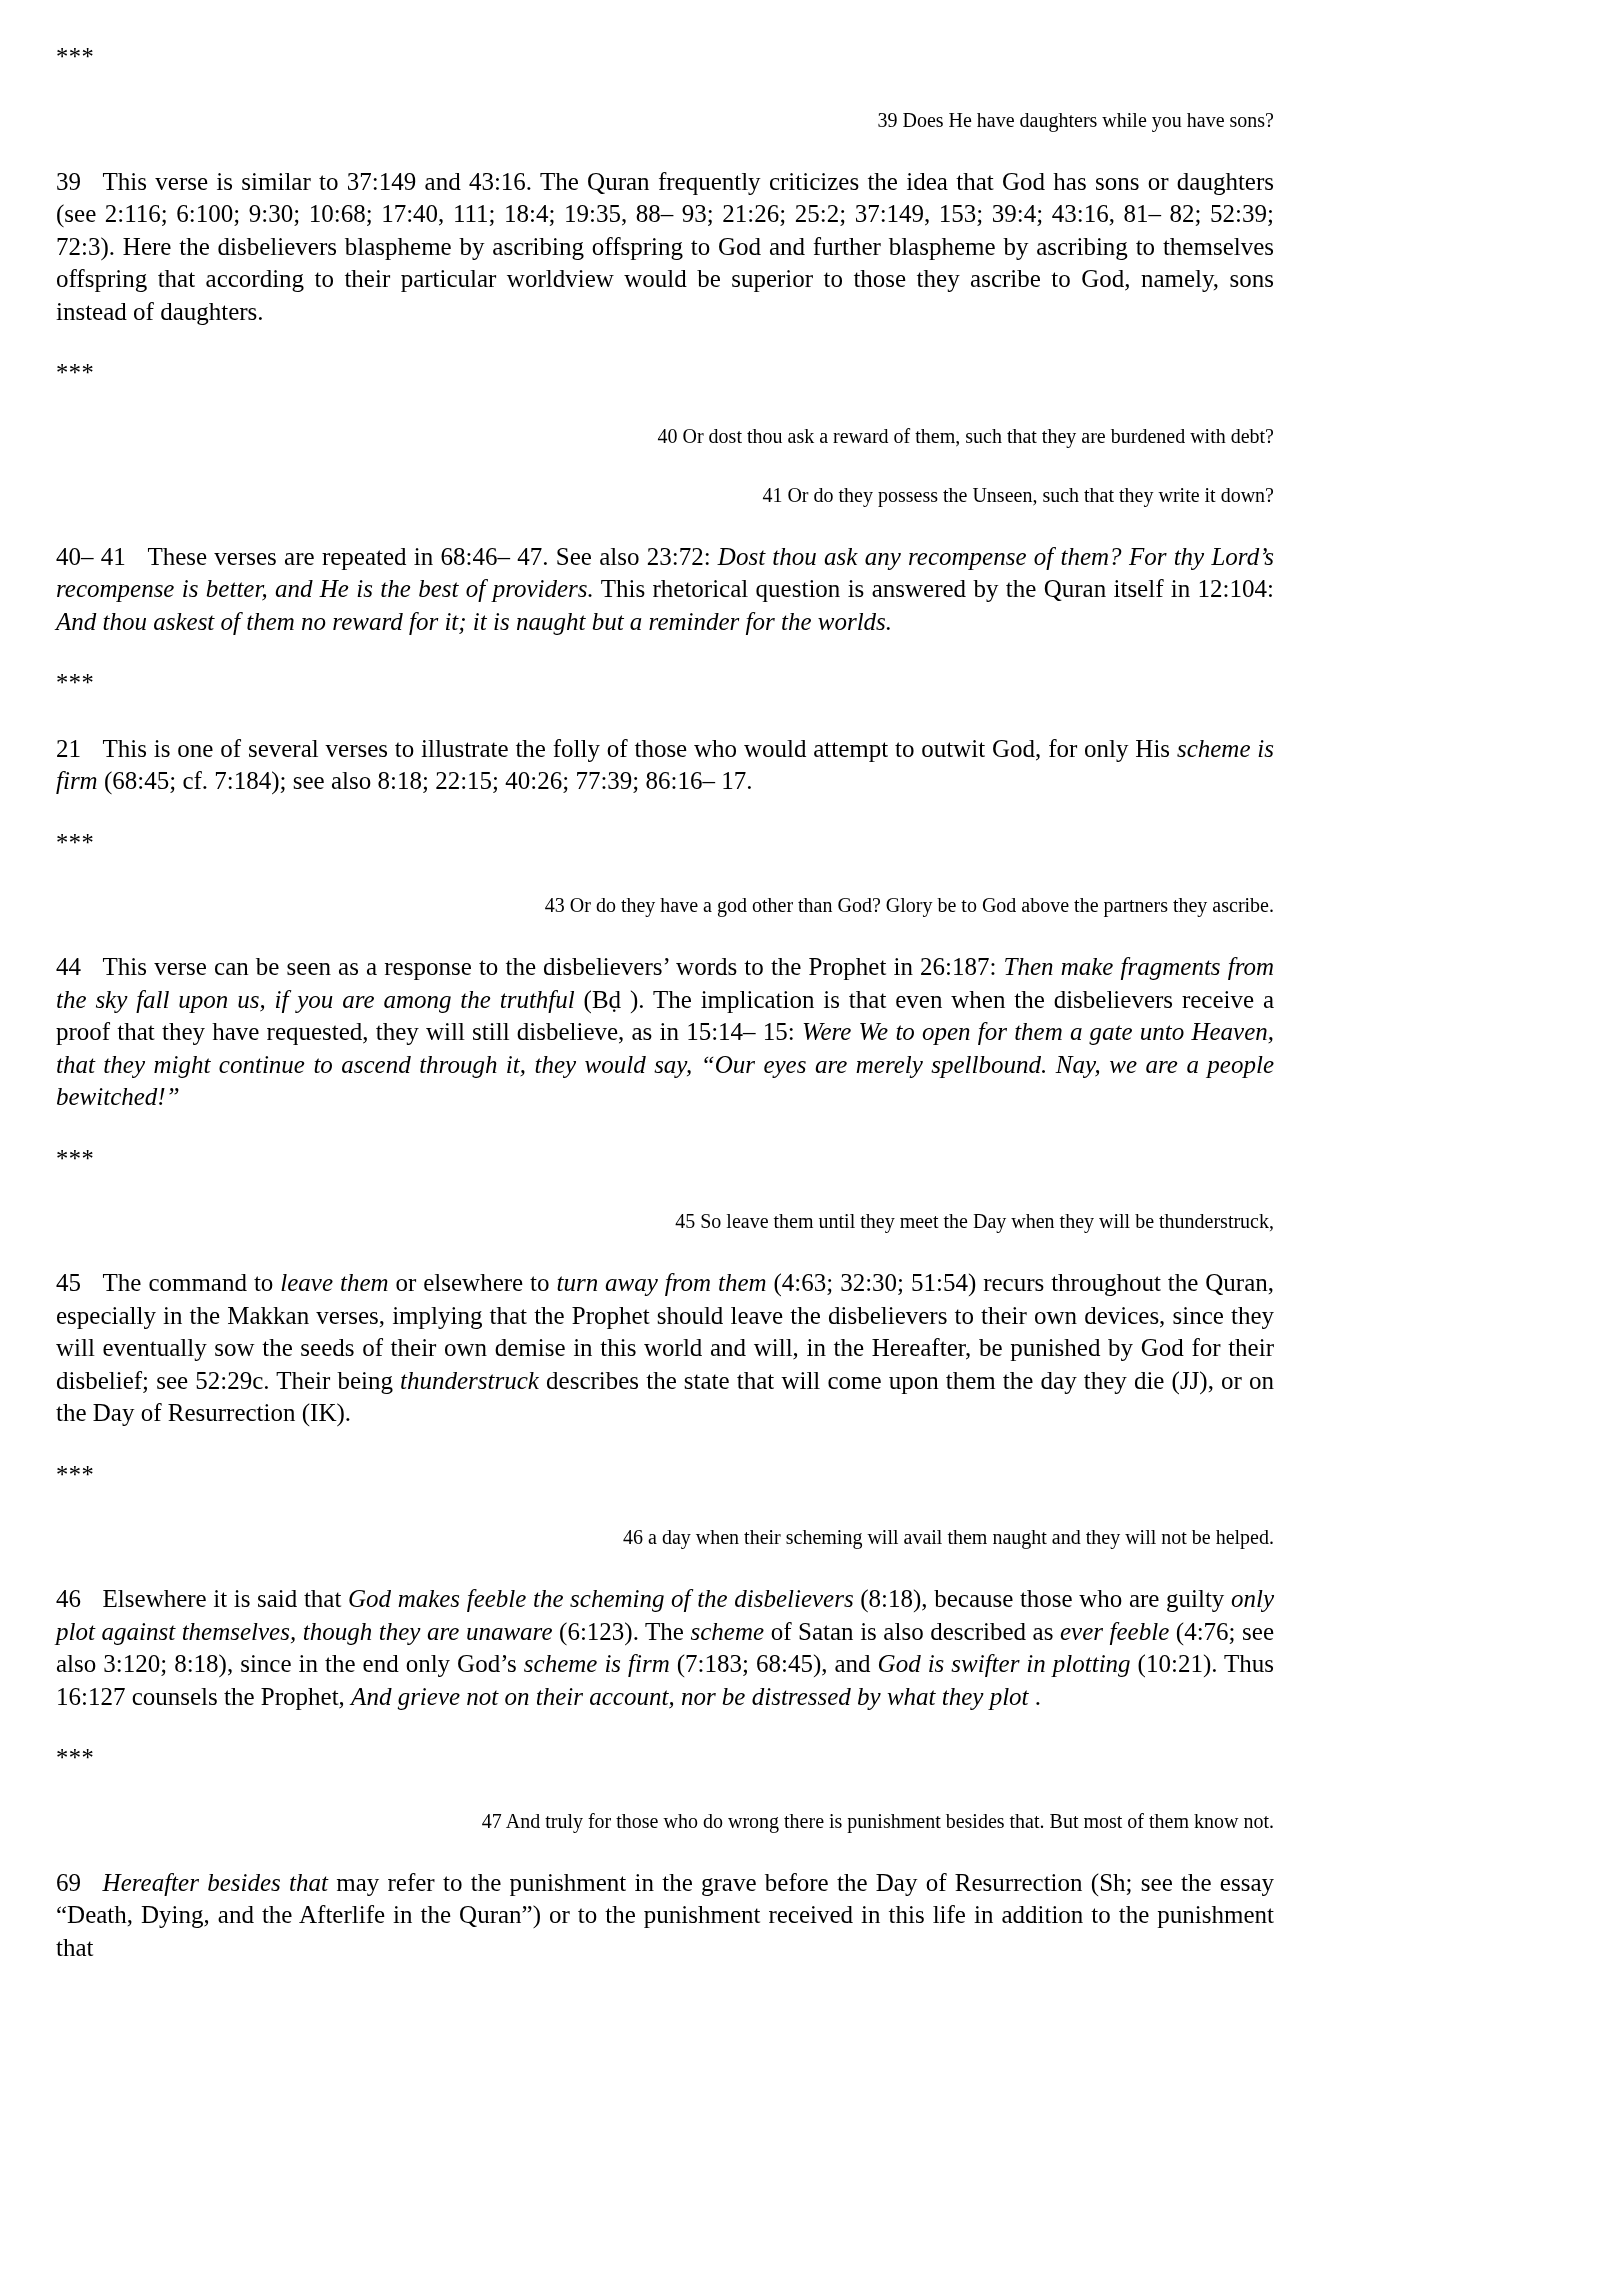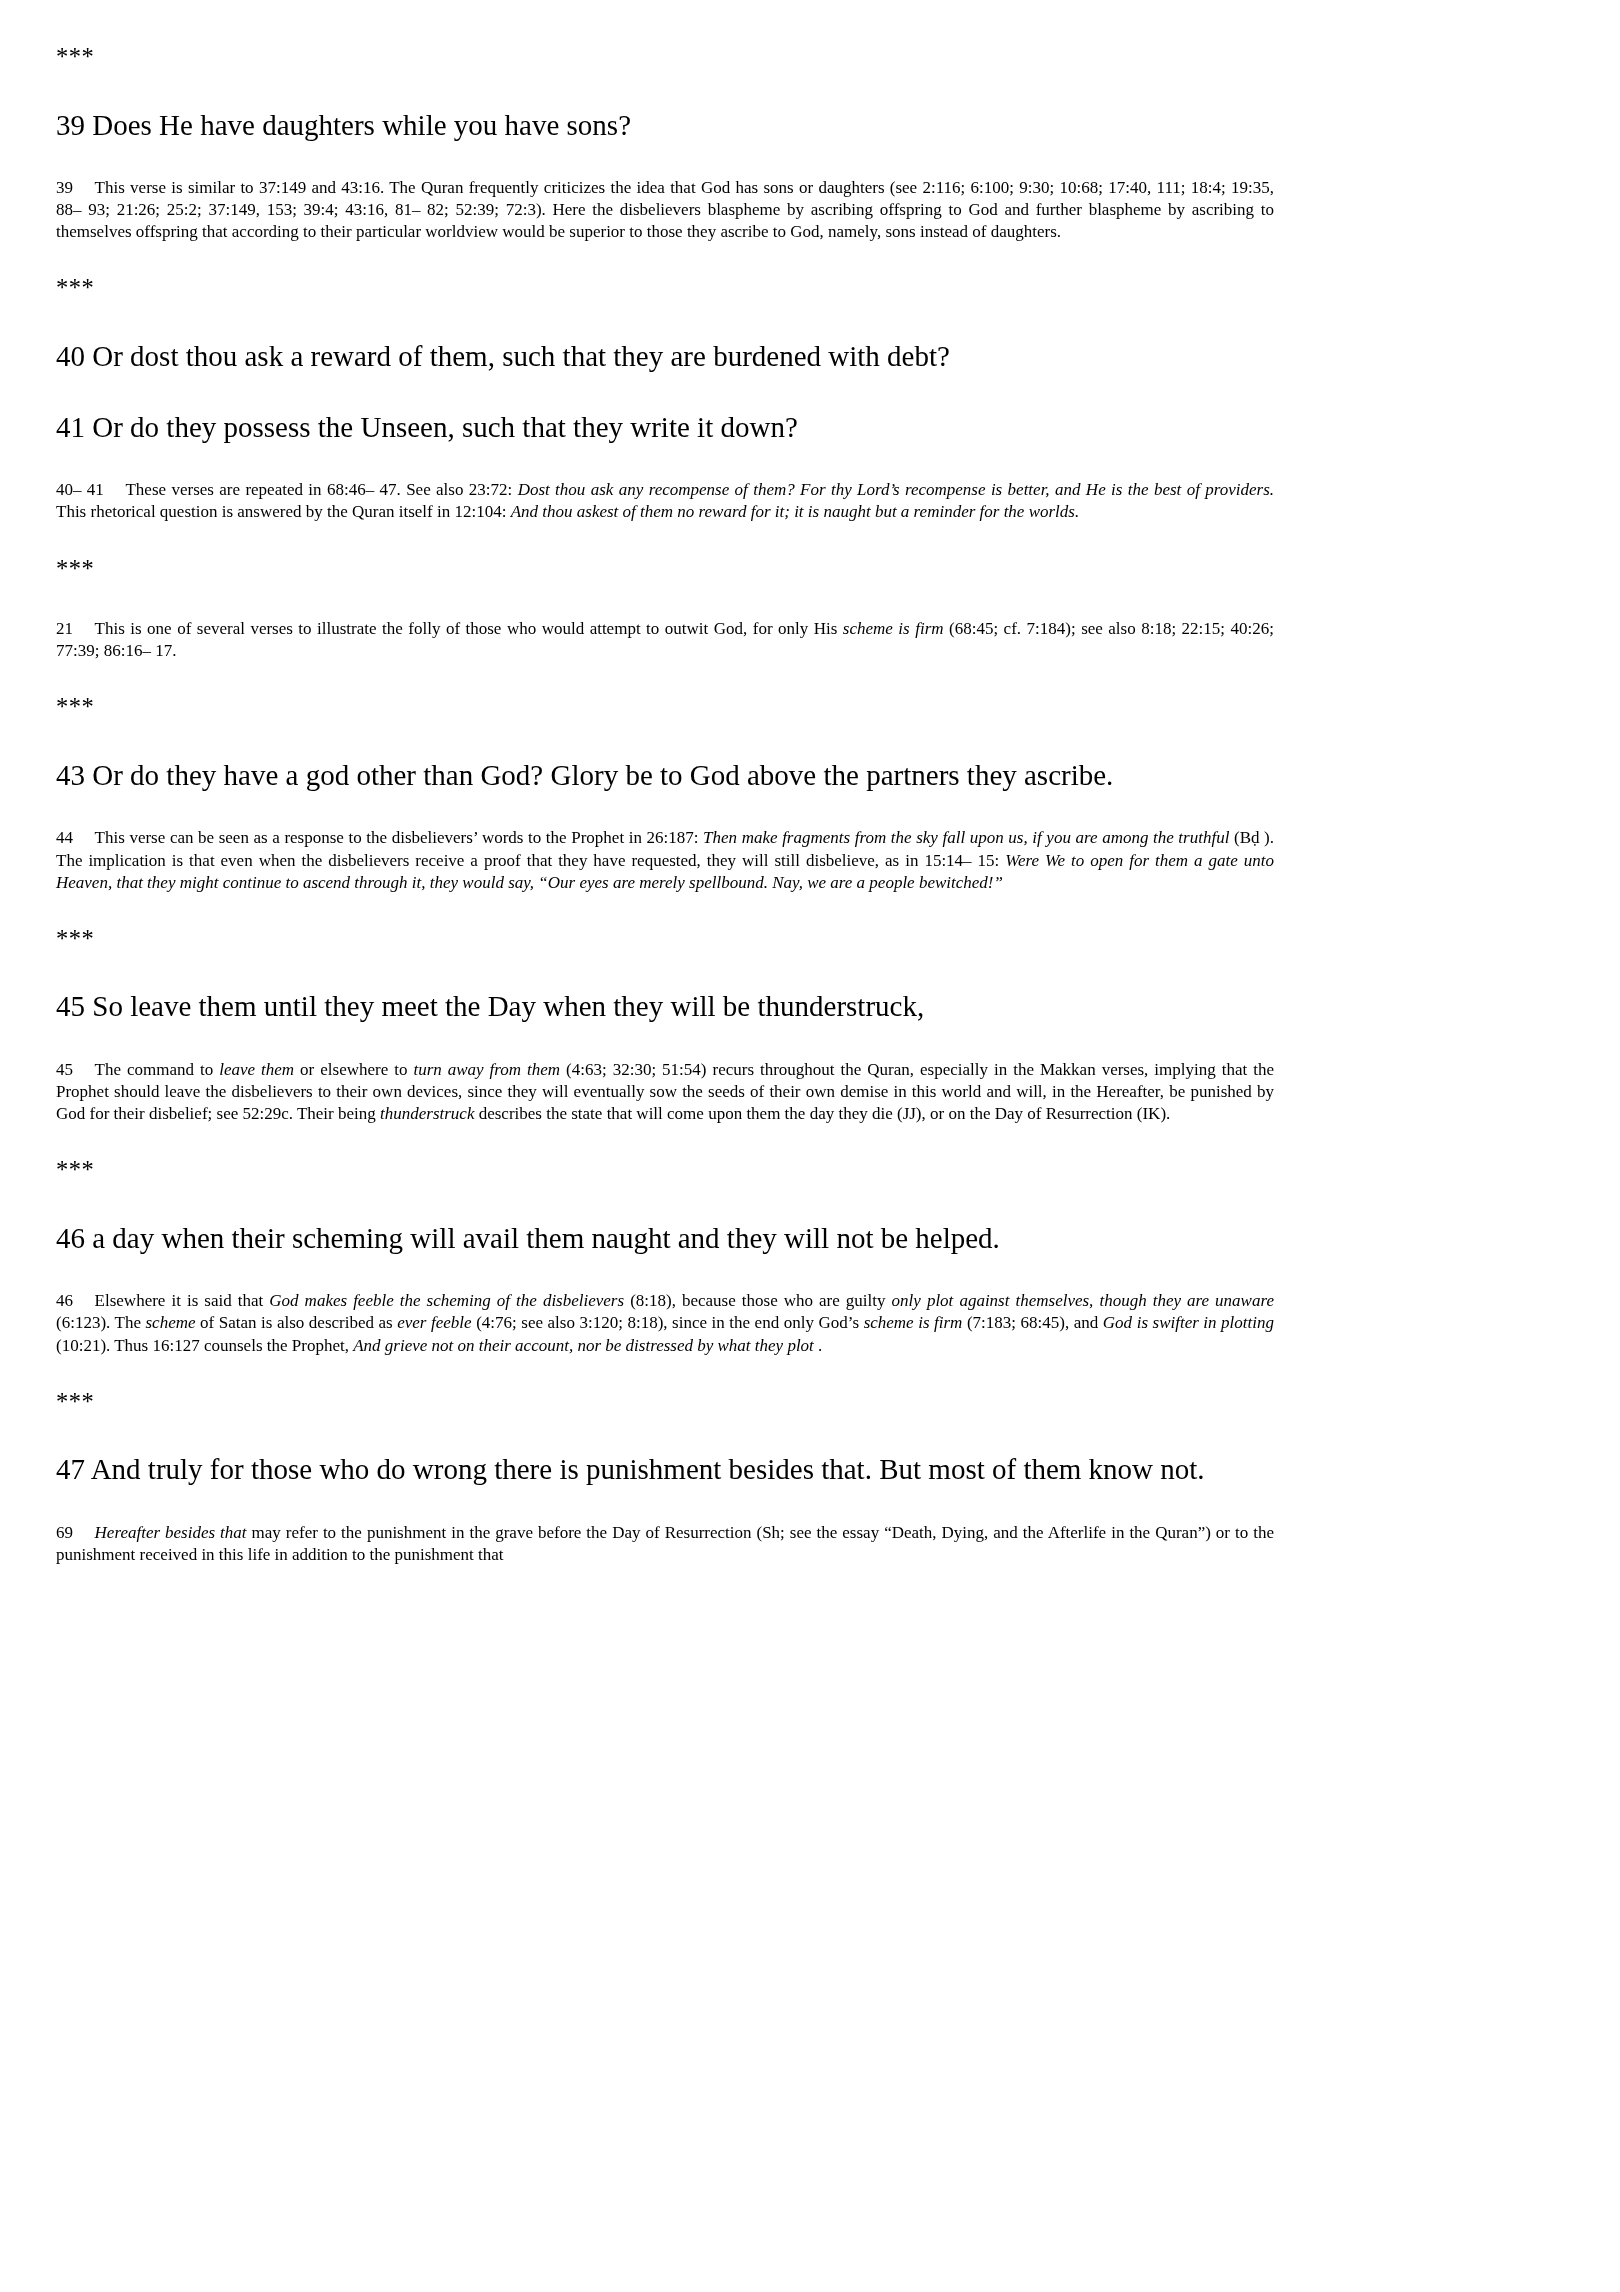--- a/index.html
+++ b/index.html
@@ -27,29 +27,29 @@
   }
   .divider {
     font-size: 24.5px;
     line-height: 1;
     letter-spacing: 0.5px;
     margin: 0 0 37px 0;
     font-family: "Liberation Serif", "DejaVu Serif", serif;
     white-space: pre;
   }
   .verse {
-    font-size: 29px;
+    font-size: 20px;
     line-height: 1.30;
     margin: 0 0 33px 0;
-    text-align: left;
+    text-align: right;
     hyphens: none;
     font-family: Liberation Serif, serif;
   }
   .commentary {
-    font-size: 17px;
+    font-size: 25px;
     line-height: 1.30;
     margin: 0 0 33px 0;
     text-align: justify;
     text-justify: inter-word;
     hyphens: none;
   }
   .commentary .num {
     margin-right: 21.6px;
   }
   i, .it {

